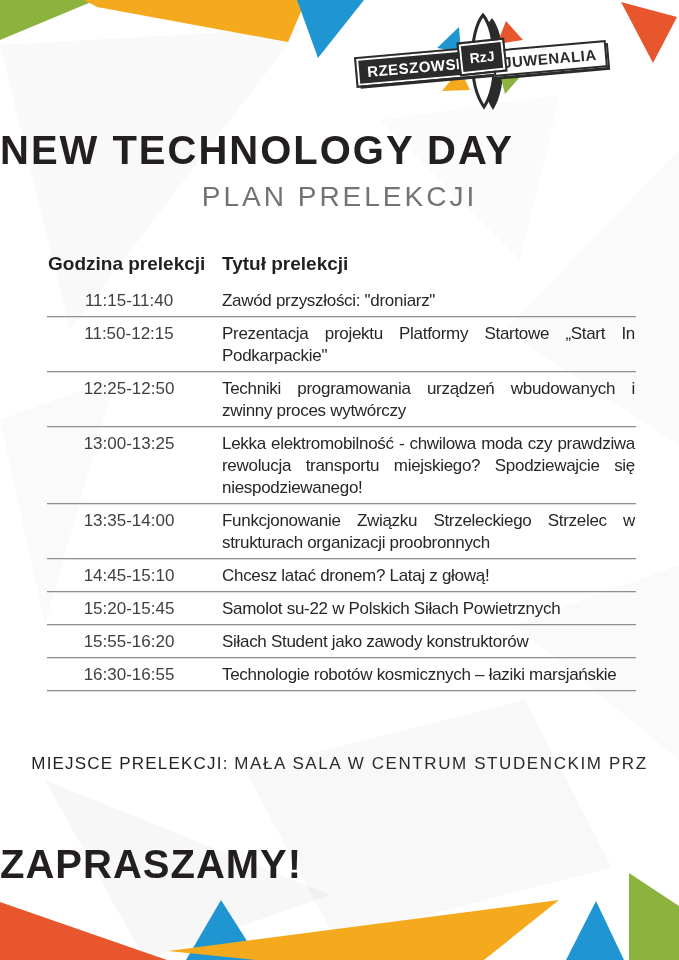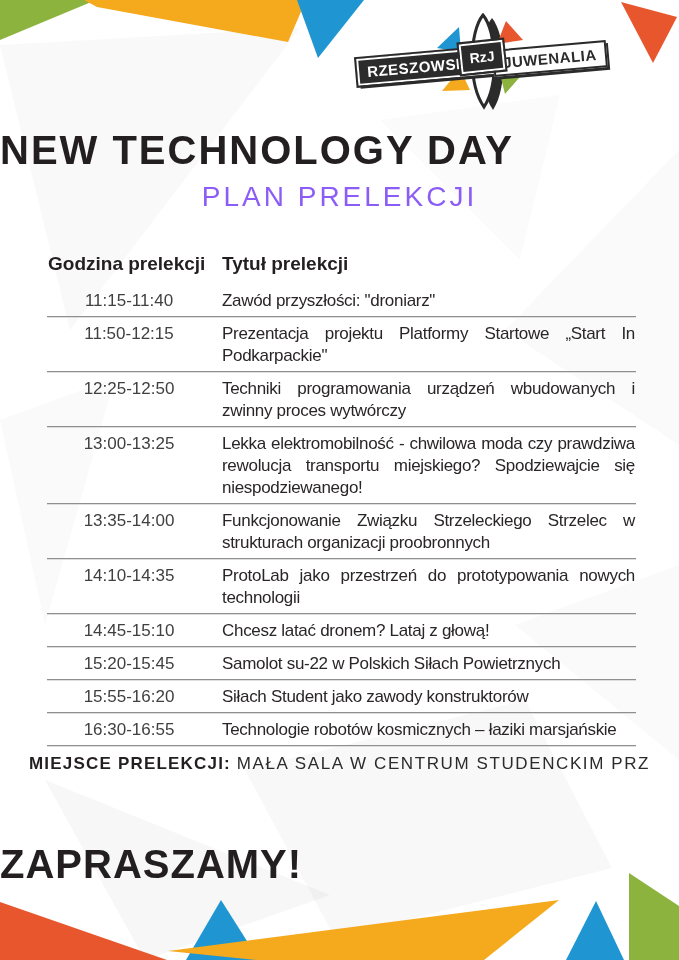--- a/index.html
+++ b/index.html
@@ -21,37 +21,37 @@
               border:2px solid #2b2b2b;box-shadow:2px 3px 0 #2b2b2b;}
   .logo-badge{position:absolute;z-index:3;left:107px;top:30px;width:40px;height:26px;
               transform:rotate(-6deg);background:#2b2b2b;color:#fff;border:2px solid #fff;
               outline:2px solid #2b2b2b;display:flex;align-items:center;justify-content:center;
               font-weight:bold;font-size:14px;}
 
   
   .main-title{position:absolute;top:128px;left:0;width:100%;text-align:left;
               font-size:40px;font-weight:bold;letter-spacing:2px;color:#231f20;}
   .sub-title{position:absolute;top:181px;left:0;width:100%;text-align:center;
-             font-size:28px;font-weight:400;letter-spacing:3px;color:#8b5cf6;}
+             font-size:28px;font-weight:400;letter-spacing:3px;color:#737373;}
 
   
   .schedule{position:absolute;left:48px;top:252px;width:587px;}
   .shead{display:grid;grid-template-columns:162px 1fr;column-gap:12px;
          font-weight:bold;font-size:19px;line-height:24px;padding-bottom:9px;white-space:nowrap;}
   .srow{display:grid;grid-template-columns:162px 1fr;column-gap:12px;
         font-size:17px;line-height:22px;padding:5px 0 6px;position:relative;}
   .srow::after{content:"";position:absolute;left:-1px;right:-1px;bottom:0;height:2px;
                background:linear-gradient(to bottom,#8f8f8f 1px,#dedede 1px);}
   .srow .time{text-align:center;color:#404040;}
   .srow .ttl{text-align:justify;letter-spacing:-0.3px;color:#2a2628;}
 
   
   .venue{position:absolute;top:754px;left:0;width:100%;text-align:center;
          font-size:17px;color:#231f20;letter-spacing:1px;}
-  .venue .lbl{font-weight:bold;letter-spacing:1.2px;}
+  .venue .lbl{font-weight:normal;letter-spacing:1.2px;}
   .venue .val{font-weight:400;letter-spacing:1.6px;color:#2b2b2b;}
   .closing{position:absolute;top:842px;left:0;width:100%;text-align:left;
            font-size:40px;font-weight:bold;letter-spacing:1px;color:#231f20;}
 </style>
 </head>
 <body>
 
 <div class="page">
 
   <svg class="deco" width="679" height="960" viewBox="0 0 679 960">
@@ -118,24 +118,20 @@
   <div class="srow">
     <div class="time">13:00-13:25</div>
     <div class="ttl">Lekka elektromobilność - chwilowa moda czy prawdziwa rewolucja transportu miejskiego? Spodziewajcie się niespodziewanego!</div>
   </div>
 
   <div class="srow">
     <div class="time">13:35-14:00</div>
     <div class="ttl">Funkcjonowanie Związku Strzeleckiego Strzelec w strukturach organizacji proobronnych</div>
   </div>
 
-  <div class="srow">
-    <div class="time">14:10-14:35</div>
-    <div class="ttl">ProtoLab jako przestrzeń do prototypowania nowych technologii</div>
-  </div>
 
   <div class="srow">
     <div class="time">14:45-15:10</div>
     <div class="ttl">Chcesz latać dronem? Lataj z głową!</div>
   </div>
 
   <div class="srow">
     <div class="time">15:20-15:45</div>
     <div class="ttl">Samolot su-22 w Polskich Siłach Powietrznych</div>
   </div>

